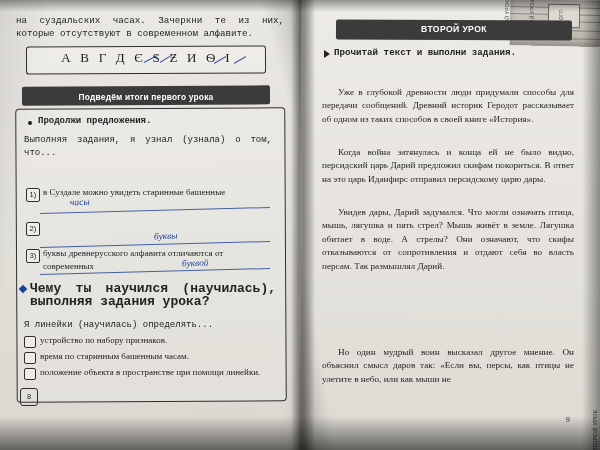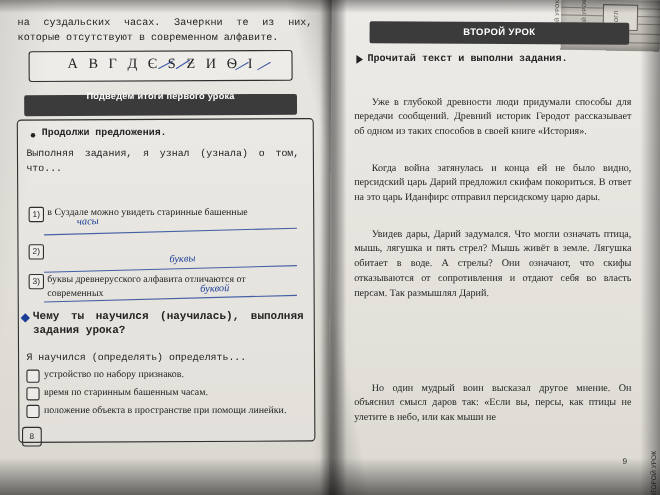--- a/index.html
+++ b/index.html
@@ -166,21 +166,21 @@
     top: 86px;
     width: 248px;
     height: 19px;
     background: #3b3b3b;
     border-radius: 2px;
     transform: rotate(-0.3deg);
   }
   #banner-text {
     position: absolute;
     left: 22px;
-    top: 82px;
+    top: 92px;
     width: 248px;
     text-align: center;
     color: #ffffff;
     font-family: "Liberation Sans", sans-serif;
     font-size: 8.4px;
     font-weight: bold;
     letter-spacing: 0.2px;
   }
   #panel {
     position: absolute;
@@ -248,21 +248,21 @@
     position: absolute;
     height: 1px;
     background: #1b3e96;
     opacity: 0.8;
     transform: rotate(-1.5deg);
   }
   #q2 {
     left: 30px;
     top: 283px;
     width: 246px;
-    font-size: 10px;
+    font-size: 13px;
     line-height: 12.6px;
     font-weight: bold;
   }
   #answer-lead {
     left: 24px;
     top: 320px;
     width: 250px;
     font-size: 9px;
   }
   .cbox {
@@ -402,21 +402,21 @@
   <div class="hand" style="left:154px; top:231px;">буквы</div>
   <div class="hand-ul" style="left:40px; top:244px; width:230px;"></div>
 
   <div class="numbox" style="left:26px; top:249px;">3)</div>
   <div class="itemtext" style="left:43px; top:247px; width:228px;">буквы древнерусского алфавита отличаются от современных</div>
   <div class="hand" style="left:182px; top:258px;">буквой</div>
   <div class="hand-ul" style="left:40px; top:271px; width:230px;"></div>
 
   <div style="position:absolute; left:20px; top:286px; width:6px; height:6px; background:#1b3e96; transform:rotate(45deg);"></div>
   <div class="txt serif just" id="q2">Чему ты научился (научилась), выполняя задания урока?</div>
-  <div class="txt serif" id="answer-lead">Я научился (определять) определять...</div>
+  <div class="txt serif" id="answer-lead">Я линейки (научилась) определять...</div>
 
   <div class="cbox" style="left:24px; top:336px;"></div>
   <div class="itemtext" style="left:40px; top:334px; width:232px;">устройство по набору признаков.</div>
 
   <div class="cbox" style="left:24px; top:352px;"></div>
   <div class="itemtext" style="left:40px; top:350px; width:232px;">время по старинным башенным часам.</div>
 
   <div class="cbox" style="left:24px; top:368px;"></div>
   <div class="itemtext" style="left:40px; top:366px; width:232px;">положение объекта в пространстве при помощи линейки.</div>
 

